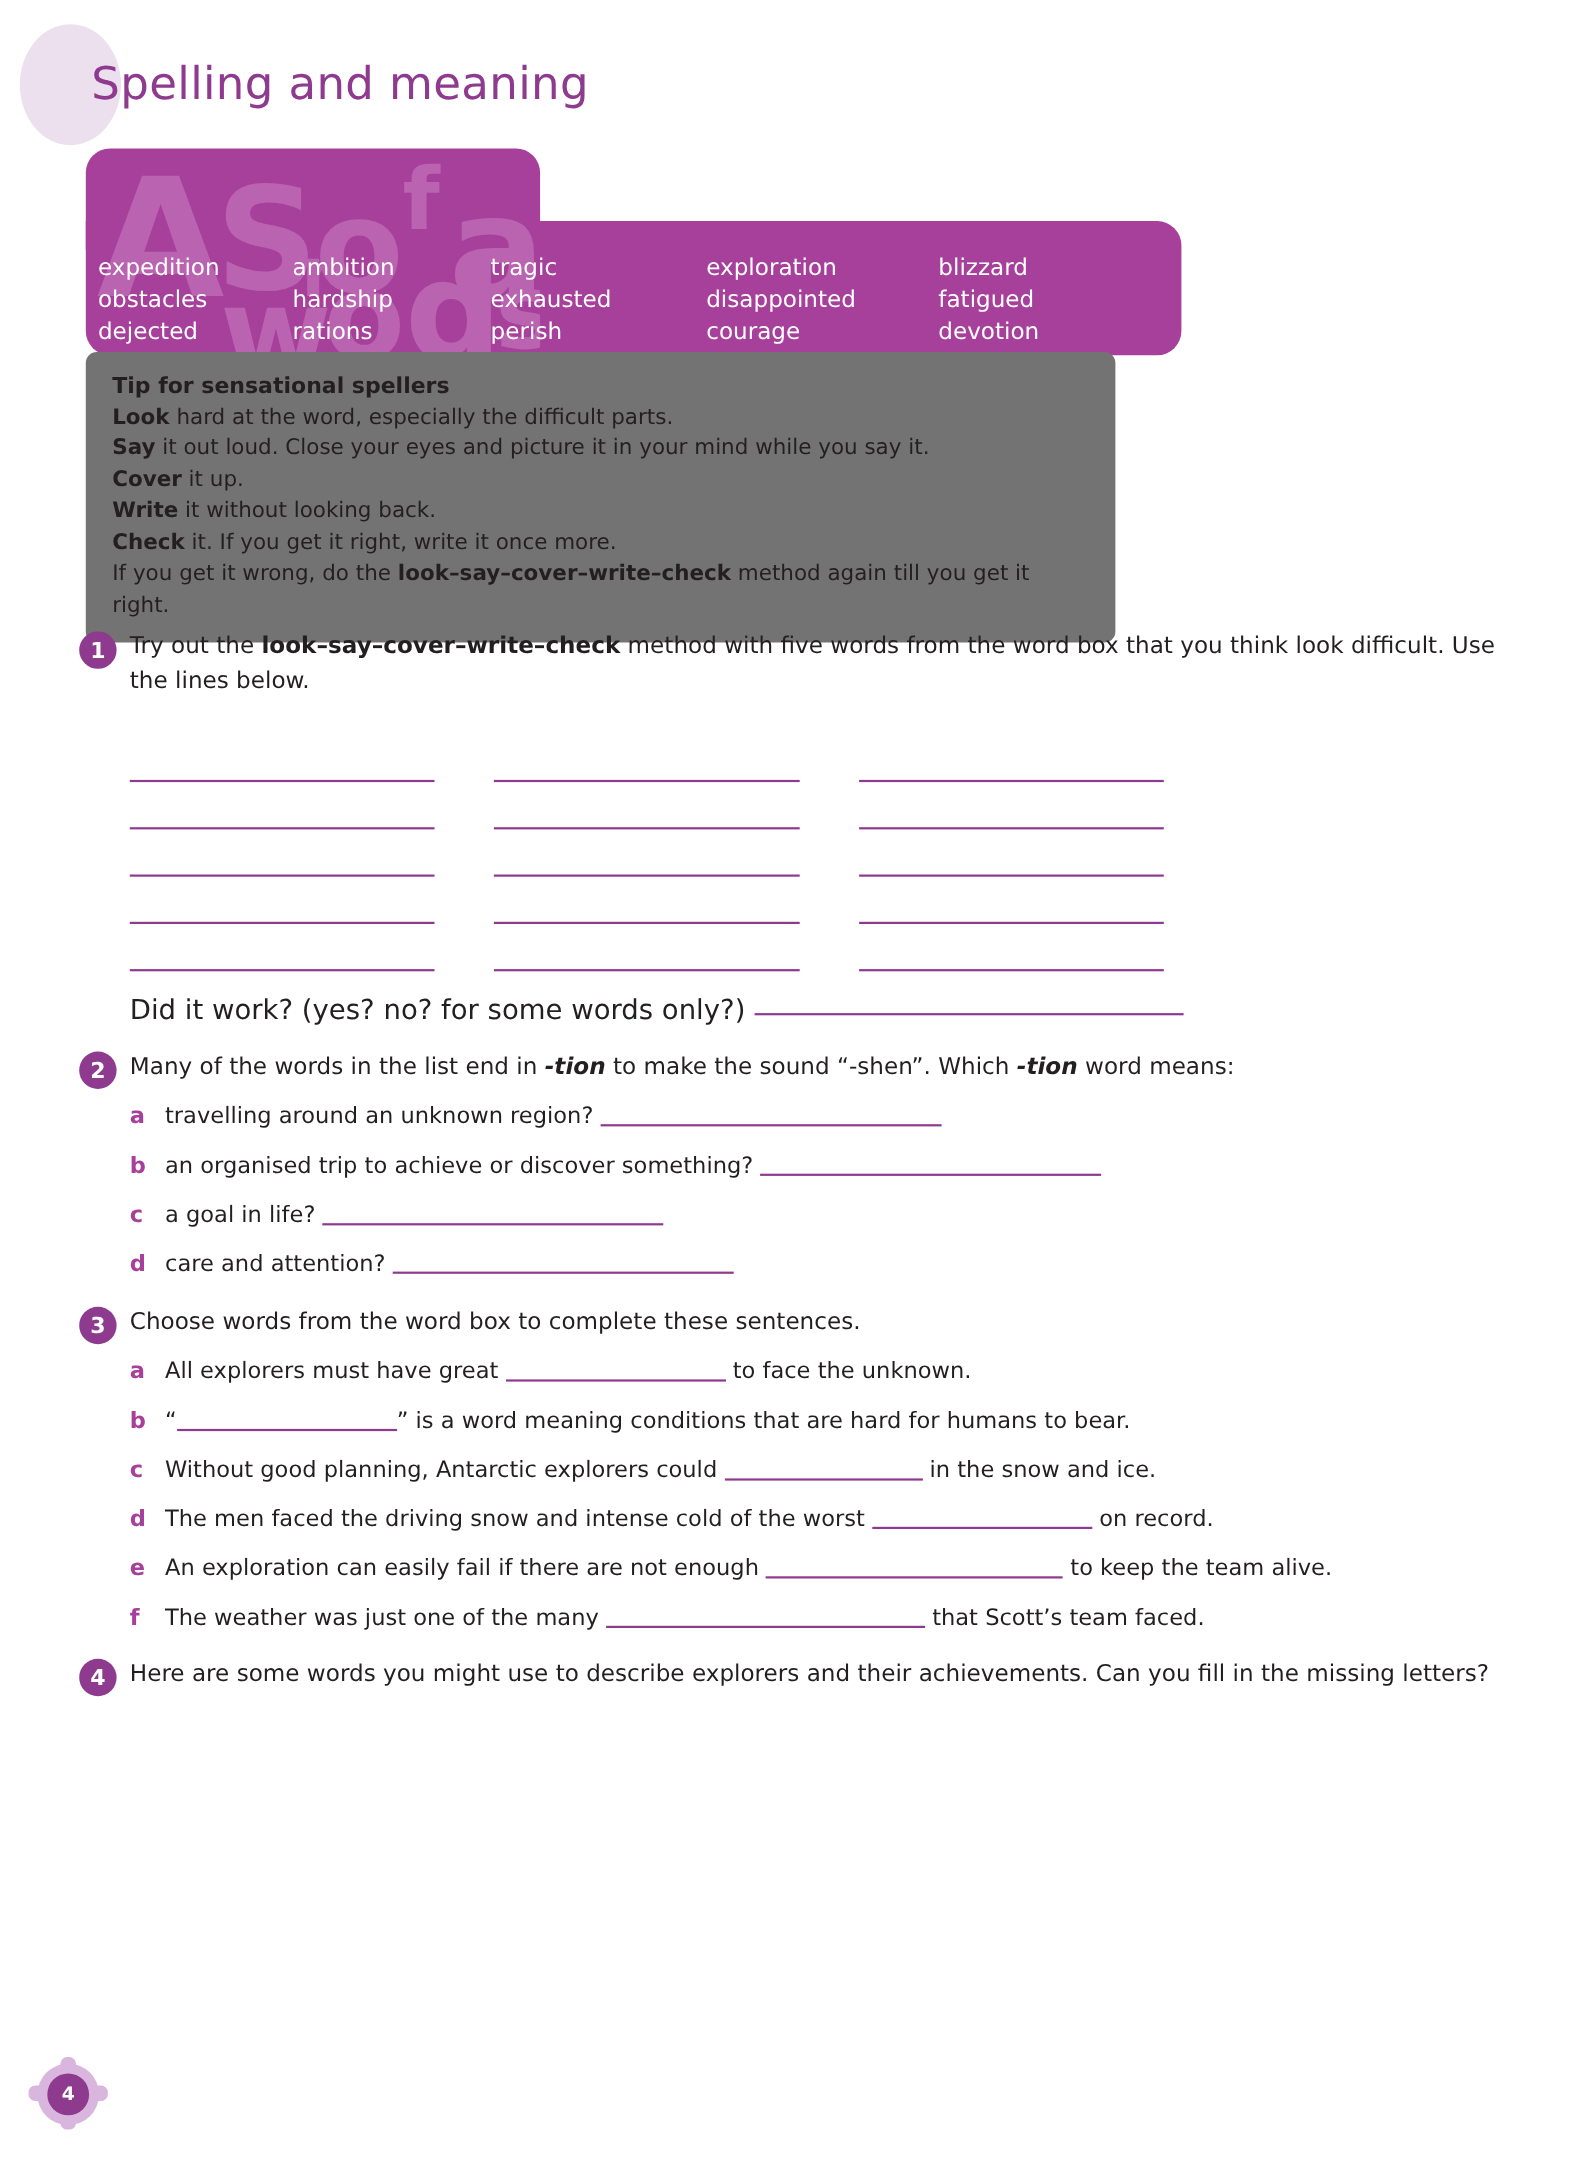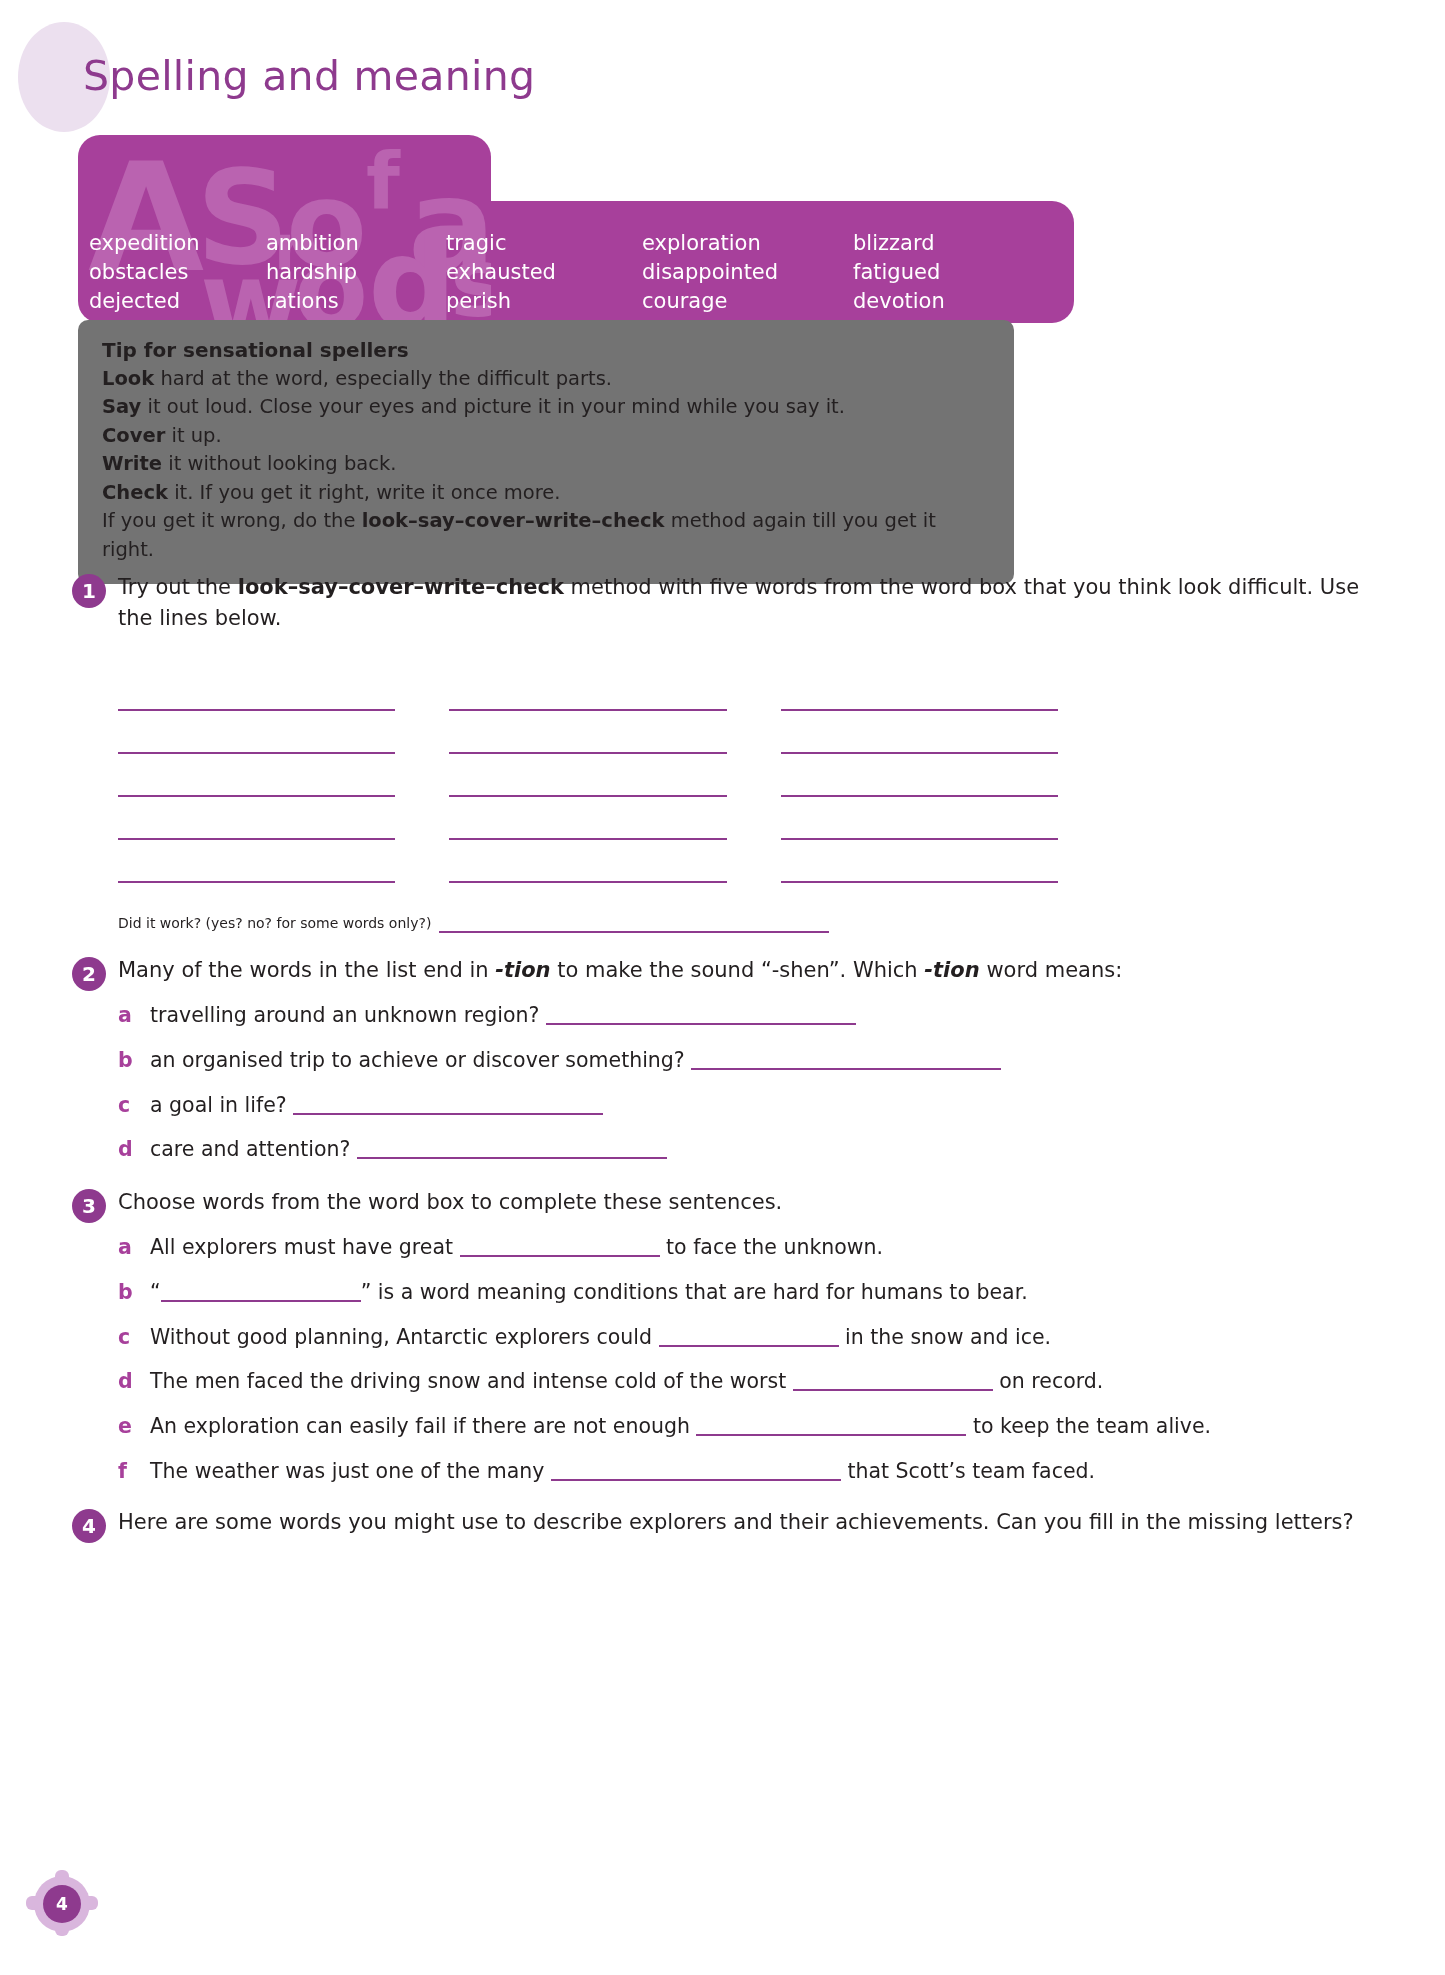--- a/index.html
+++ b/index.html
@@ -127,23 +127,23 @@
     display:grid;
     grid-template-columns:repeat(3, 1fr);
     column-gap:54px;
     row-gap:0;
   }
   .wline {
     height:43px;
     border-bottom:2.5px solid #8e3a8e;
   }
   .didit {
-    margin-left:118px; margin-top:30px;
-    font-size:14px; color:#231f20;
-    display:flex; align-items:center;
+    margin-left:118px; margin-top:20px;
+    font-size:25px; color:#231f20;
+    display:flex; align-items:flex-start;
     font-family:"DejaVu Sans", sans-serif;
   }
   .didit .blank { flex:0 0 390px; border-bottom:2px solid #8e3a8e; height:20px; margin-left:8px; }
 
   
   .sub { display:flex; margin-left:118px; margin-top:15px; align-items:baseline; }
   .sub .letter {
     width:32px; flex:0 0 32px;
     color:#a7409b; font-weight:700; font-size:20.5px;
     font-family:"DejaVu Sans", sans-serif;

